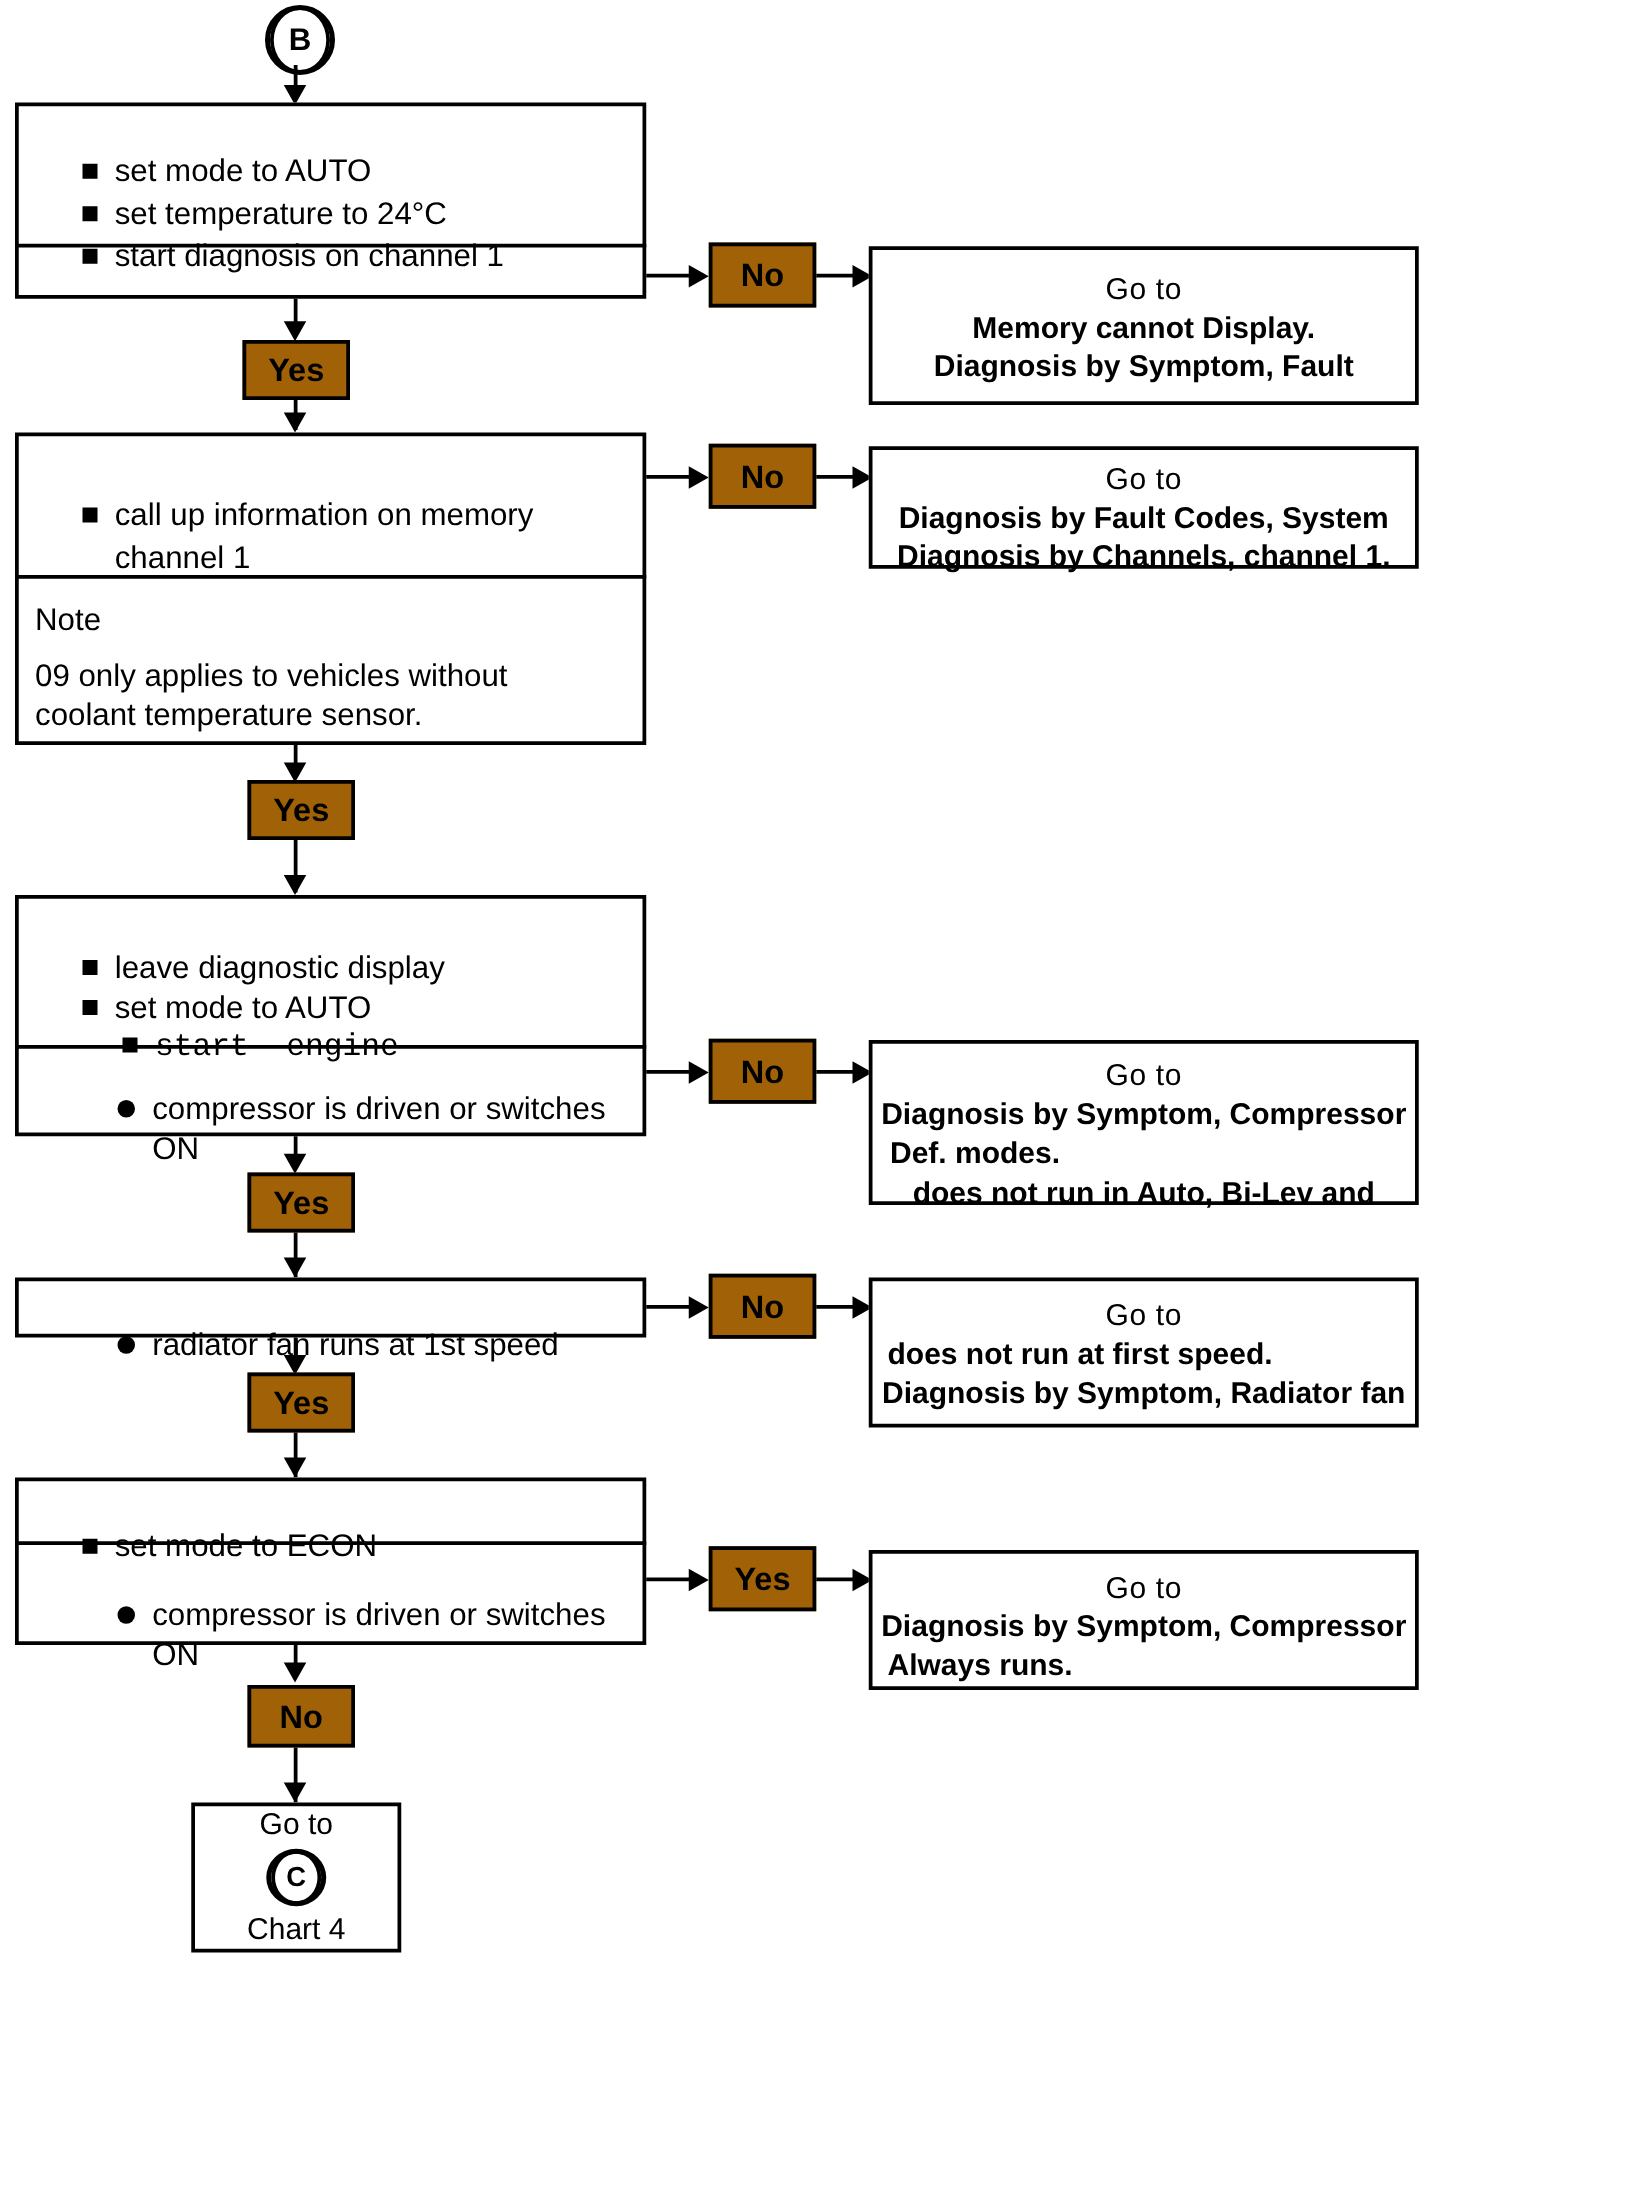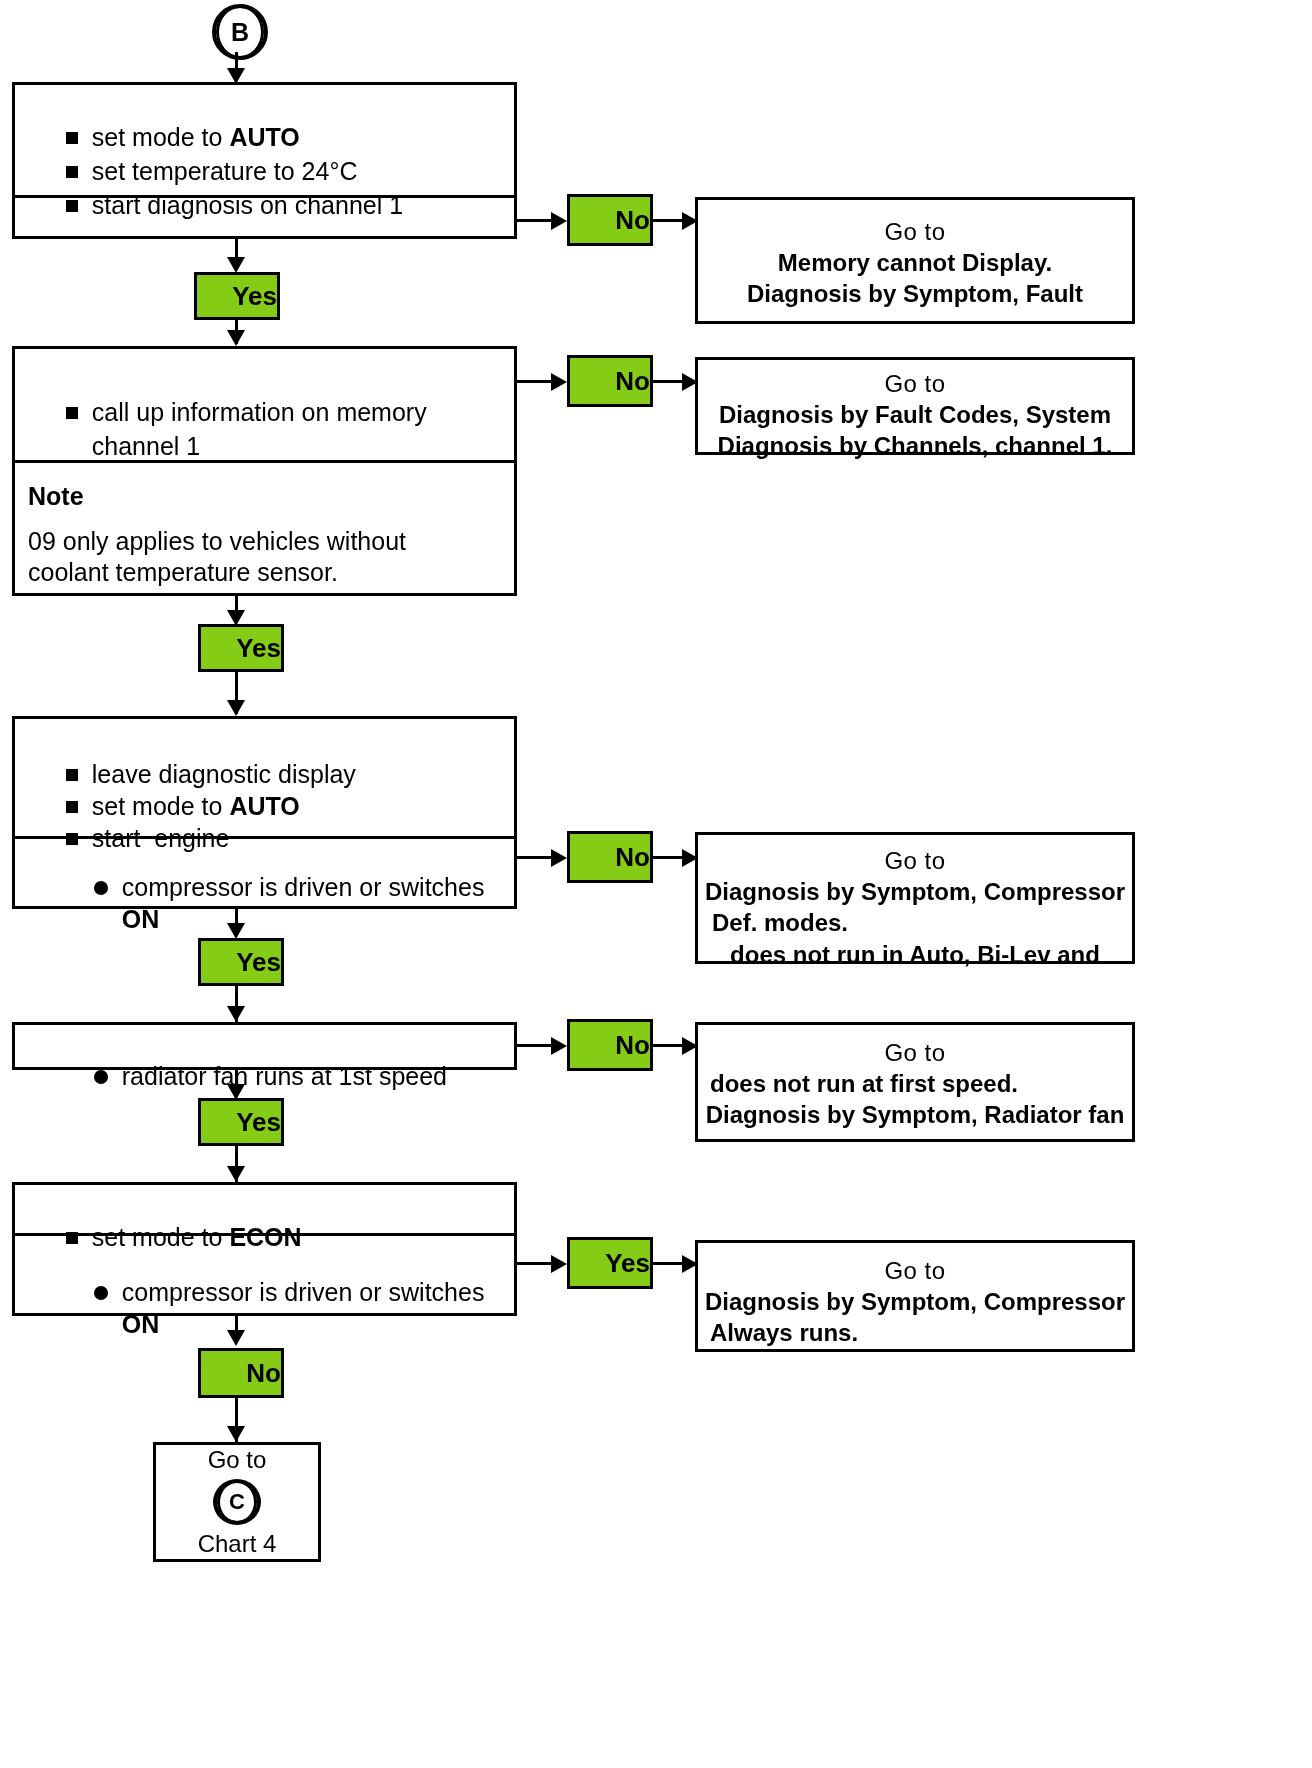--- a/index.html
+++ b/index.html
@@ -10,30 +10,30 @@
     -webkit-font-smoothing:none;
   }
   .stage{position:absolute;left:0;top:0;width:1312px;height:1768px;}
 
   
   .box{position:absolute;box-sizing:border-box;border:3px solid #000;background:#fff;}
   .hr{position:absolute;background:#000;height:3px;}
   .vr{position:absolute;background:#000;width:3px;}
 
   .txt{position:absolute;white-space:pre;line-height:1.18;}
-  .b{font-weight:bold;}
+  .b{font-weight:normal;}
 
   
   .item{position:absolute;font-size:25px;line-height:1.2;white-space:pre;}
   .item .sq{display:inline-block;width:12px;height:12px;background:#000;vertical-align:2px;margin-right:14px;}
   .item .dot{display:inline-block;width:14px;height:14px;border-radius:50%;background:#000;vertical-align:1px;margin-right:14px;}
 
   
-  .dec{position:absolute;box-sizing:border-box;border:3px solid #000;background:#84cc16;
-       display:flex;align-items:center;justify-content:flex-end;font-weight:bold;font-size:26px;}
+  .dec{position:absolute;box-sizing:border-box;border:3px solid #000;background:#a16207;
+       display:flex;align-items:center;justify-content:center;font-weight:bold;font-size:26px;}
 
   
   .goto{position:absolute;box-sizing:border-box;border:3px solid #000;background:#fff;
         text-align:center;font-size:24px;line-height:1.3;}
   .goto .hdr{font-weight:normal;letter-spacing:.5px;}
   .goto .body{font-weight:bold;}
 
   
   .conn{position:absolute;border:4px solid #000;border-radius:50%;
         display:flex;align-items:center;justify-content:center;
@@ -135,21 +135,21 @@
 
   <div class="box" style="left:12px;top:716px;width:505px;height:193px;">
     <div class="hr" style="left:-3px;top:117px;width:505px;"></div>
   </div>
   <div class="item" style="left:38px;top:729px;">
     <span class="sq"></span><span>leave diagnostic display</span>
   </div>
   <div class="item" style="left:38px;top:761px;">
     <span class="sq"></span><span>set mode to </span><span class="b">AUTO</span>
   </div>
-  <div class="item" style="left:38px;top:793px;">
+  <div class="item" style="left:38px;top:793px;font-family:Liberation Mono, monospace;">
     <span class="sq"></span><span>start  engine</span>
   </div>
   <div class="item" style="left:66px;top:842px;">
     <span class="dot"></span><span>compressor is driven or switches</span>
   </div>
   <div class="item b" style="left:94px;top:874px;">
     <span>ON</span>
   </div>
 
   <div class="hr" style="left:517px;top:856px;width:36px;"></div>

